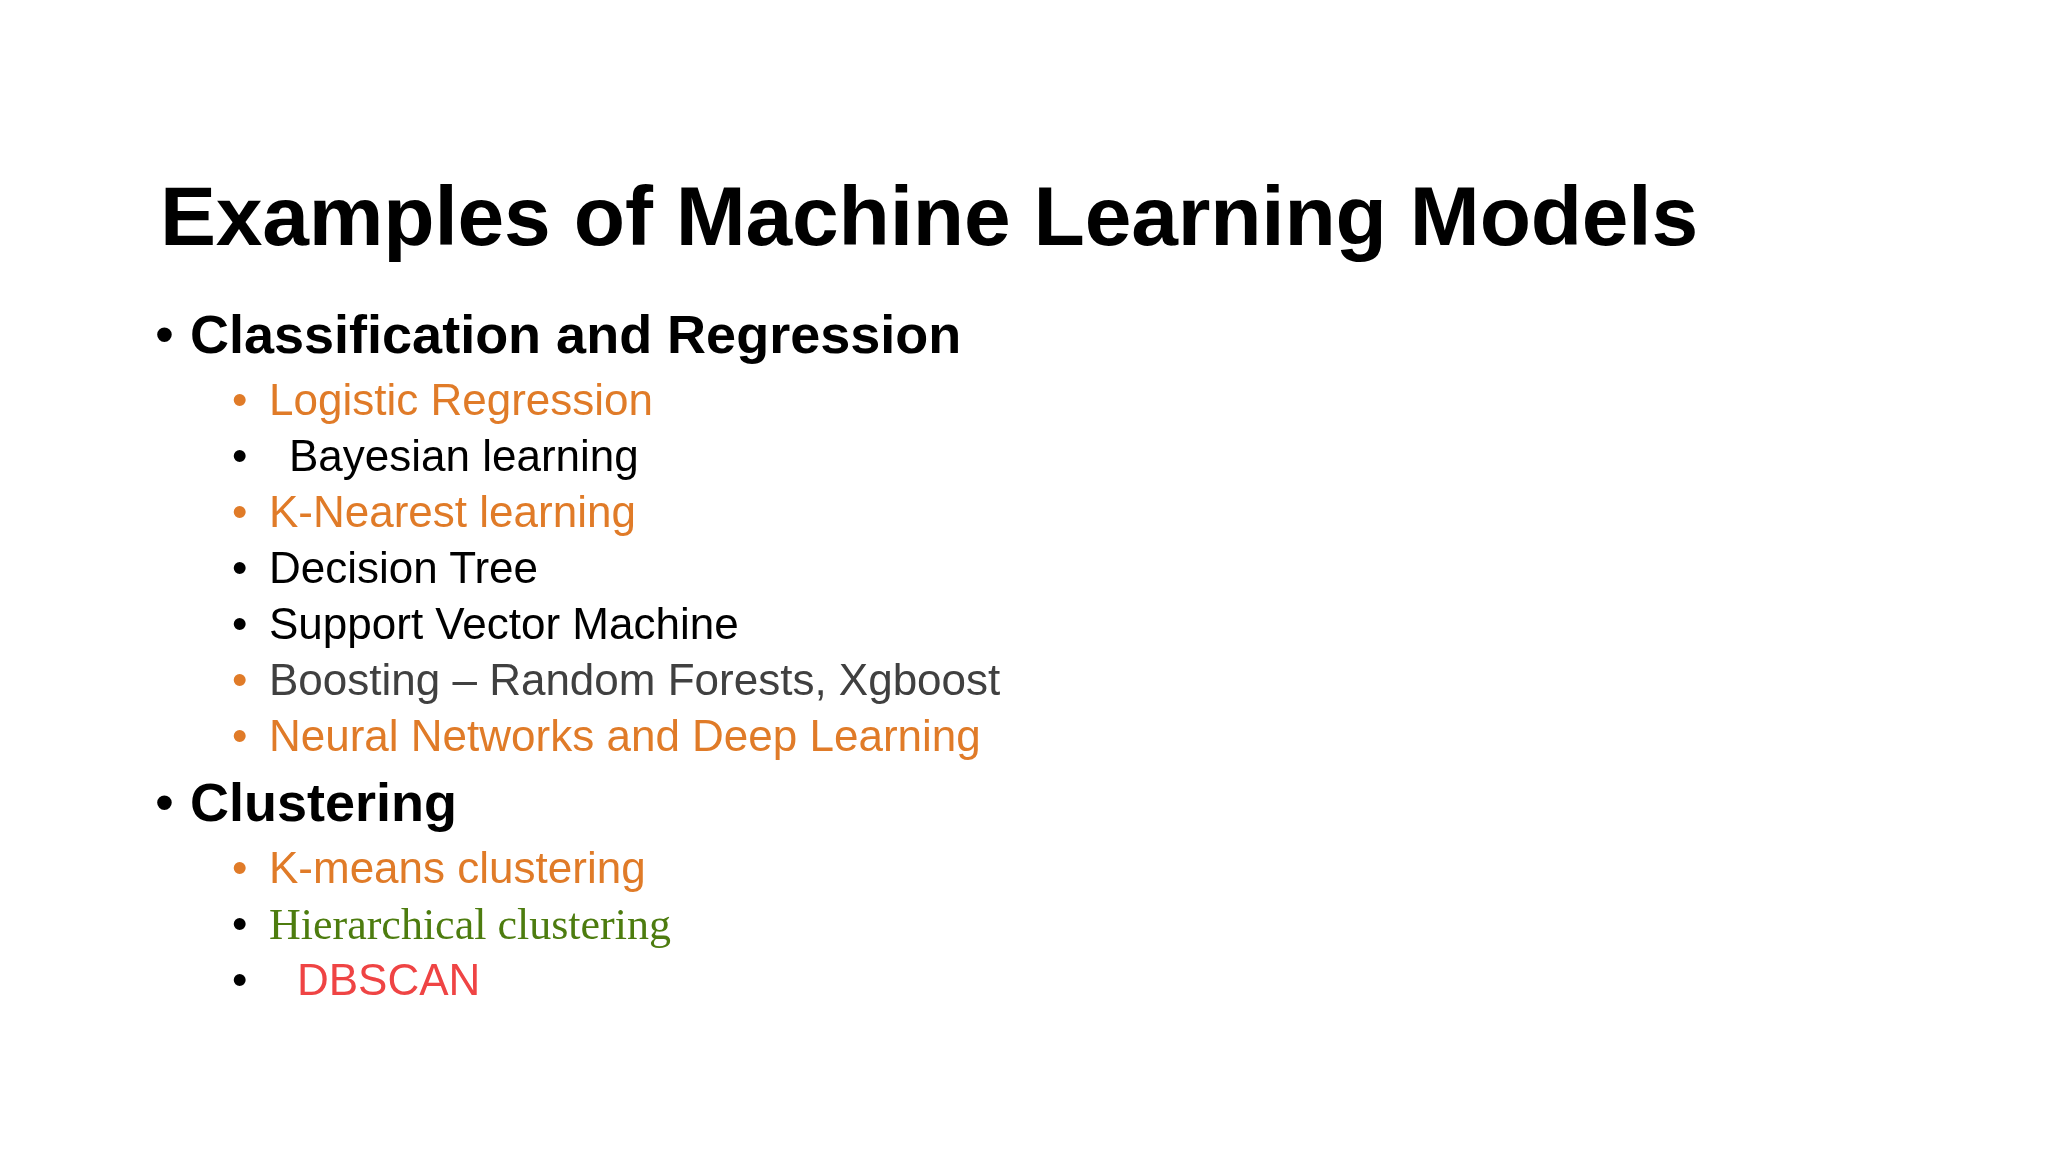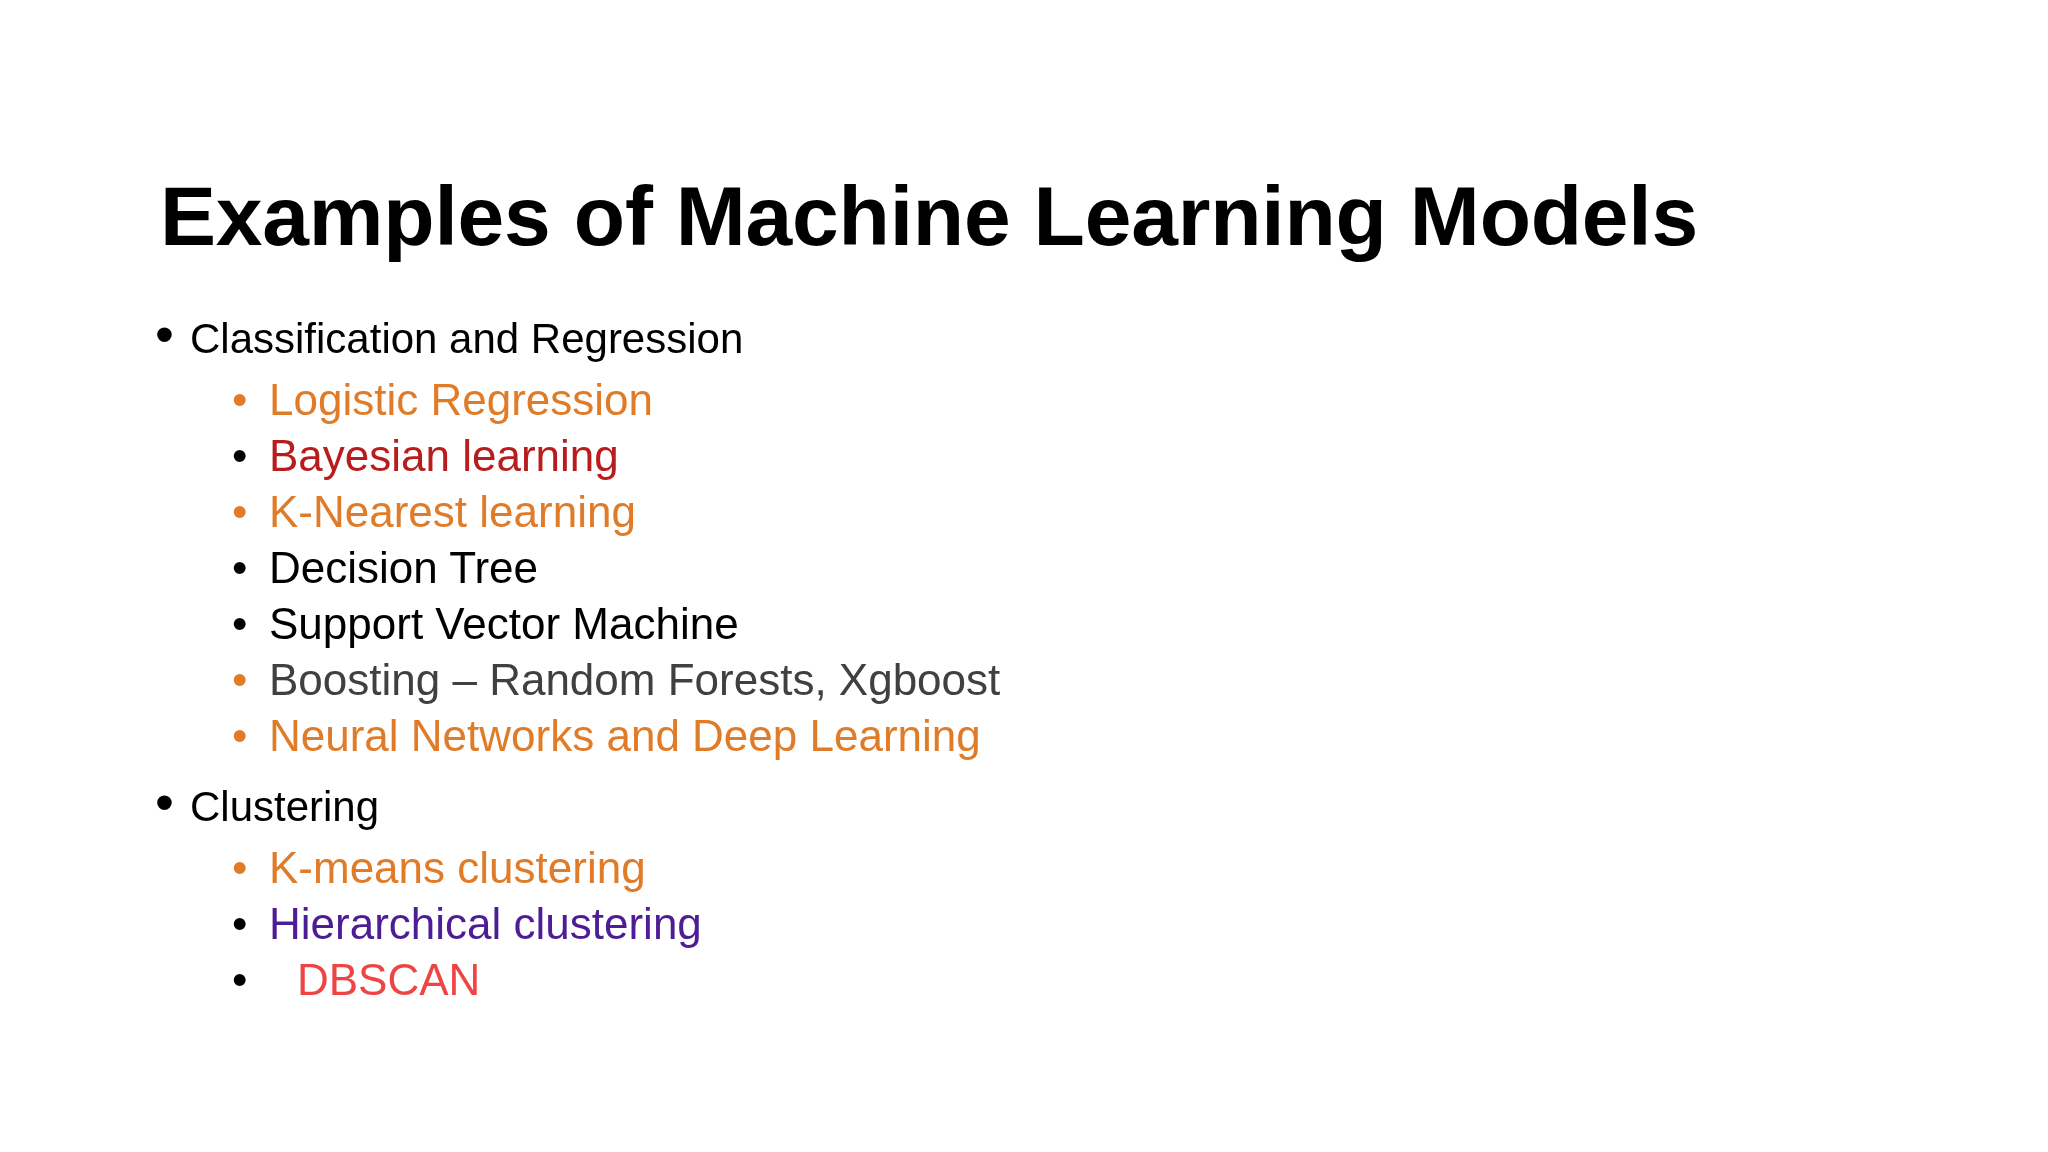--- a/index.html
+++ b/index.html
@@ -63,23 +63,23 @@
   .lvl1 .bullet-mark {
     flex: 0 0 auto;
     width: 35px;
     font-size: 54px;
     line-height: 76px;
     color: #000000;
     text-align: left;
   }
   .lvl1 .bullet-text {
     flex: 0 1 auto;
-    font-size: 42px;
+    font-size: 54px;
     line-height: 76px;
-    font-weight: 400;
+    font-weight: 700;
     white-space: nowrap;
   }
 
   
   .lvl2 {
     padding-left: 232px;
     height: 56px;
   }
   .lvl2 .bullet-mark {
     flex: 0 0 auto;
@@ -111,21 +111,21 @@
       <li class="bullet-row lvl1">
         <span class="bullet-mark" style="color: rgb(0, 0, 0);">•</span>
         <span class="bullet-text tone-dark" style="color: rgb(0, 0, 0);">Classification and Regression</span>
       </li>
       <li class="bullet-row lvl2">
         <span class="bullet-mark" style="color: rgb(224, 123, 40);">•</span>
         <span class="bullet-text tone-accent" style="color: rgb(224, 123, 40);">Logistic Regression</span>
       </li>
       <li class="bullet-row lvl2">
         <span class="bullet-mark" style="color: rgb(0, 0, 0);">•</span>
-        <span class="bullet-text tone-dark" style="color: #b91c1c;">Bayesian learning</span>
+        <span class="bullet-text tone-dark" style="color: #000000; margin-left: 20px;">Bayesian learning</span>
       </li>
       <li class="bullet-row lvl2">
         <span class="bullet-mark" style="color: rgb(224, 123, 40);">•</span>
         <span class="bullet-text tone-accent" style="color: rgb(224, 123, 40);">K-Nearest learning</span>
       </li>
       <li class="bullet-row lvl2">
         <span class="bullet-mark" style="color: rgb(0, 0, 0);">•</span>
         <span class="bullet-text tone-dark" style="color: rgb(0, 0, 0);">Decision Tree</span>
       </li>
       <li class="bullet-row lvl2">
@@ -143,21 +143,21 @@
       <li class="bullet-row lvl1">
         <span class="bullet-mark" style="color: rgb(0, 0, 0);">•</span>
         <span class="bullet-text tone-dark" style="color: rgb(0, 0, 0);">Clustering</span>
       </li>
       <li class="bullet-row lvl2">
         <span class="bullet-mark" style="color: rgb(224, 123, 40);">•</span>
         <span class="bullet-text tone-accent" style="color: rgb(224, 123, 40);">K-means clustering</span>
       </li>
       <li class="bullet-row lvl2">
         <span class="bullet-mark" style="color: rgb(0, 0, 0);">•</span>
-        <span class="bullet-text tone-dark" style="color: #4c1d95;">Hierarchical clustering</span>
+        <span class="bullet-text tone-dark" style="color: #4d7c0f; font-family: Liberation Serif, serif;">Hierarchical clustering</span>
       </li>
       <li class="bullet-row lvl2">
         <span class="bullet-mark" style="color: rgb(0, 0, 0);">•</span>
         <span class="bullet-text tone-dark" style="color: #ef4444; margin-left: 28px;">DBSCAN</span>
       </li>
     </ul>
 
 </div>
 
 </body></html>

